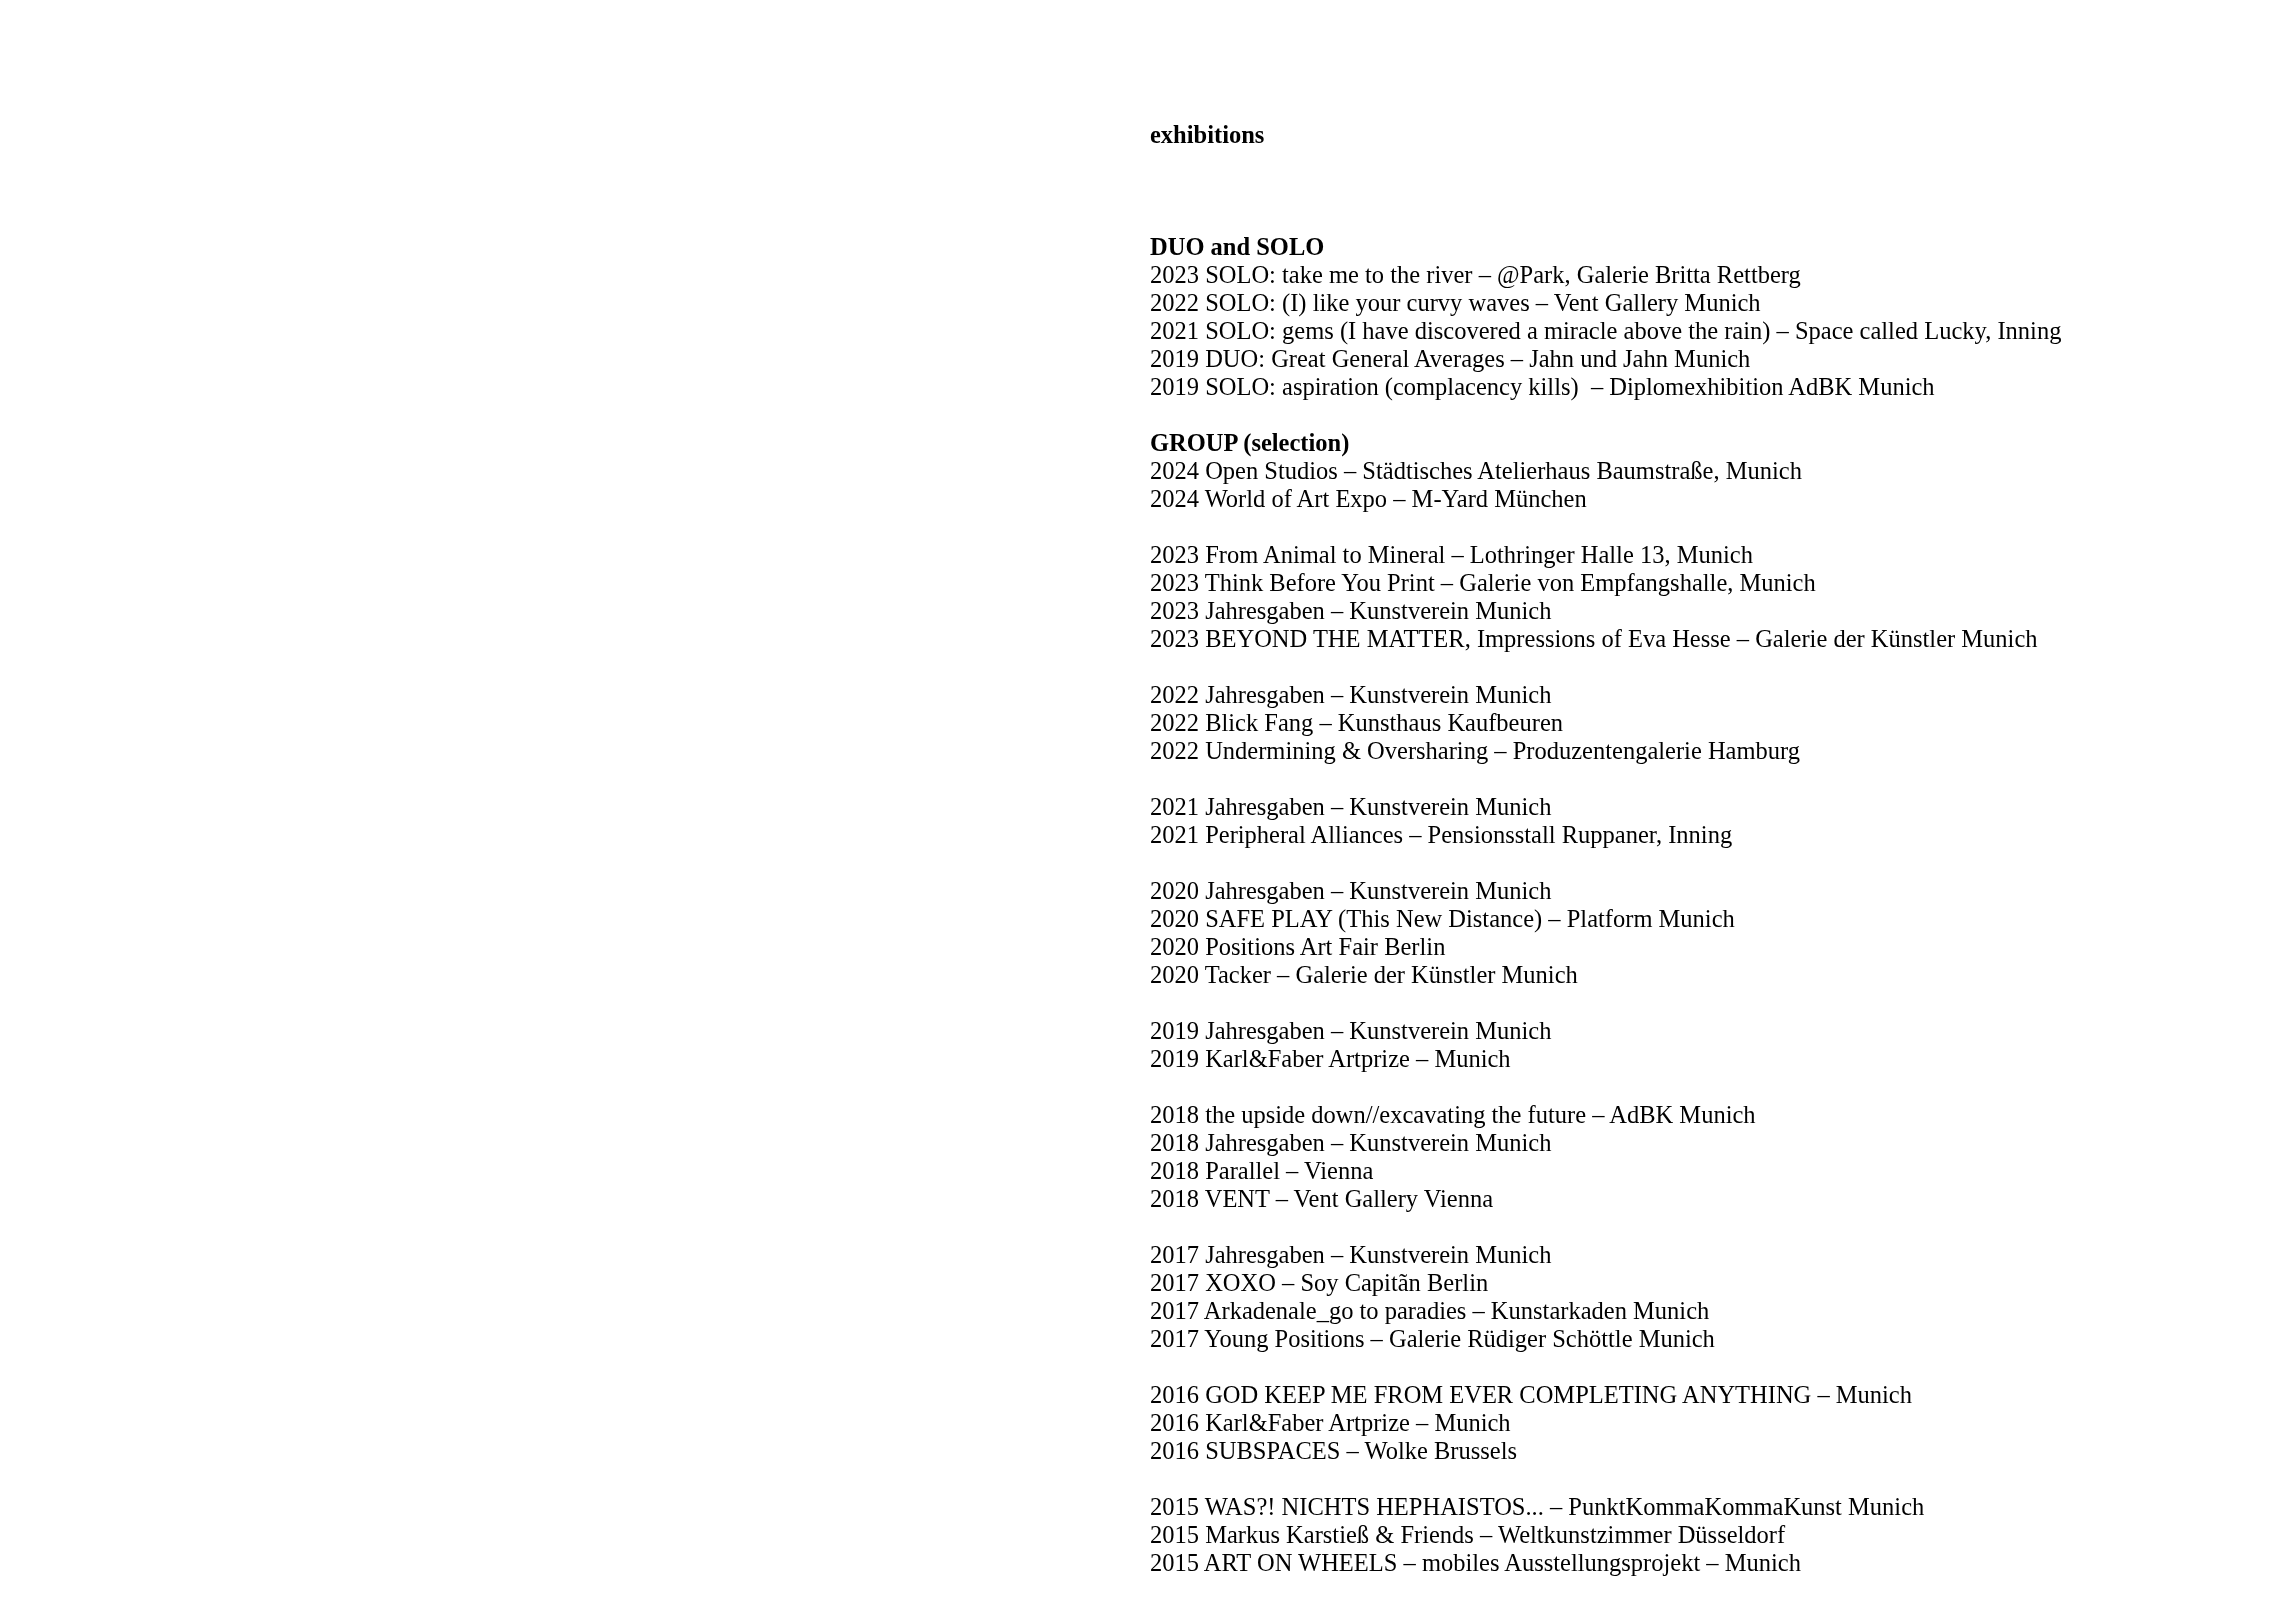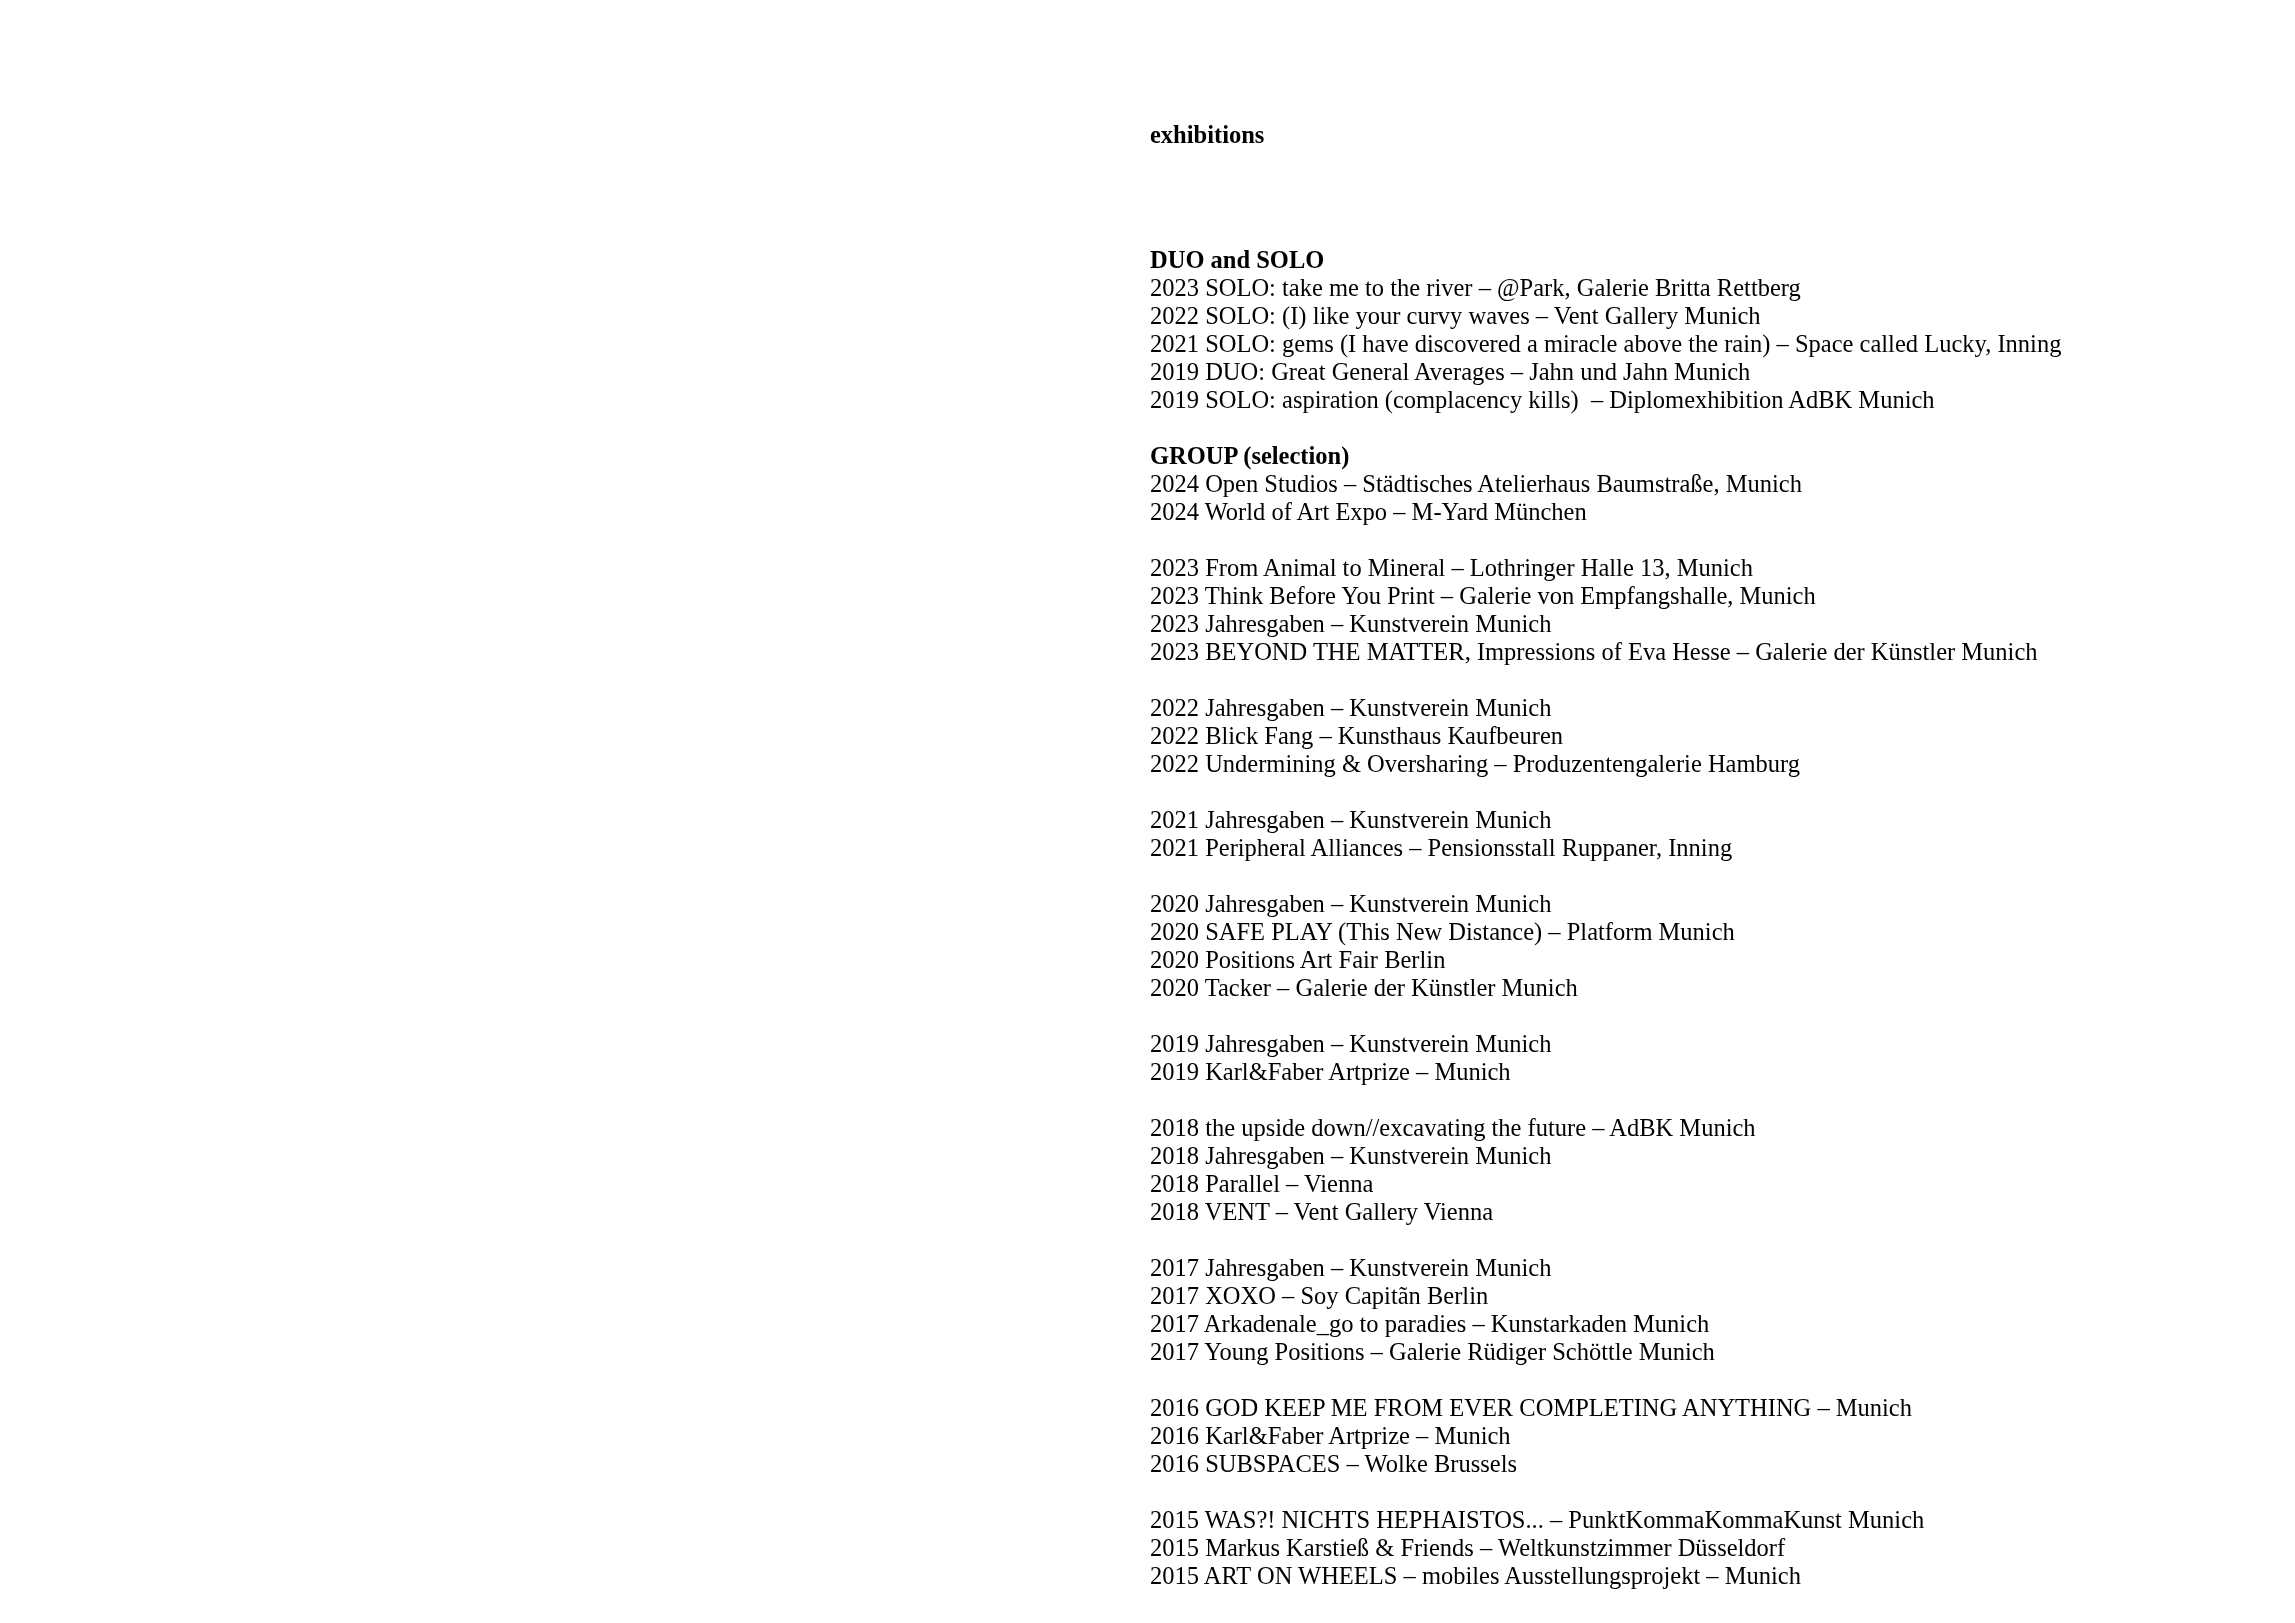--- a/index.html
+++ b/index.html
@@ -16,21 +16,21 @@
     left: 1150px;
     top: 65px;
     color: #000000;
     font-family: "Liberation Serif", serif;
     font-size: 24.5px;
     line-height: 28px;
     white-space: pre;
   }
   .title { font-weight: bold; margin-bottom: 28px; }
   .heading { font-weight: bold; }
-  .section { margin-bottom: 28px; margin-top: 13px; }
+  .section { margin-bottom: 28px; }
   .group + .group { margin-top: 28px; }
   .bold { font-weight: normal; }
 </style>
 </head>
 <body>
 
 <div class="page">
   <div class="content">
     <div class="title">exhibitions</div>
     <div id="sections"><div class="section"><div class="heading">DUO and SOLO</div><div class="group"><div class="line"><span>2023 SOLO: take me to the river – @Park, Galerie Britta Rettberg</span></div><div class="line"><span>2022 SOLO: (I) like your curvy waves – Vent Gallery Munich</span></div><div class="line"><span>2021 SOLO: gems (I have discovered a miracle above the rain) – Space called Lucky, Inning</span></div><div class="line"><span>2019 DUO: Great General Averages – Jahn und Jahn Munich</span></div><div class="line"><span>2019 SOLO: aspiration (complacency kills)  – Diplomexhibition AdBK Munich</span></div></div></div><div class="section"><div class="heading">GROUP (selection)</div><div class="group"><div class="line"><span class="bold">2024</span><span> Open Studios – Städtisches Atelierhaus Baumstraße, Munich</span></div><div class="line"><span>2024 World of Art Expo – M-Yard München</span></div></div><div class="group"><div class="line"><span class="bold">2023</span><span> From Animal to Mineral – Lothringer Halle 13, Munich</span></div><div class="line"><span>2023 Think Before You Print – Galerie von Empfangshalle, Munich</span></div><div class="line"><span>2023 Jahresgaben – Kunstverein Munich</span></div><div class="line"><span>2023 BEYOND THE MATTER, Impressions of Eva Hesse – Galerie der Künstler Munich</span></div></div><div class="group"><div class="line"><span class="bold">2022</span><span> Jahresgaben – Kunstverein Munich</span></div><div class="line"><span>2022 Blick Fang – Kunsthaus Kaufbeuren</span></div><div class="line"><span>2022 Undermining &amp; Oversharing – Produzentengalerie Hamburg</span></div></div><div class="group"><div class="line"><span class="bold">2021</span><span> Jahresgaben – Kunstverein Munich</span></div><div class="line"><span>2021 Peripheral Alliances – Pensionsstall Ruppaner, Inning</span></div></div><div class="group"><div class="line"><span class="bold">2020</span><span> Jahresgaben – Kunstverein Munich</span></div><div class="line"><span>2020 SAFE PLAY (This New Distance) – Platform Munich</span></div><div class="line"><span>2020 Positions Art Fair Berlin</span></div><div class="line"><span>2020 Tacker – Galerie der Künstler Munich</span></div></div><div class="group"><div class="line"><span class="bold">2019</span><span> Jahresgaben – Kunstverein Munich</span></div><div class="line"><span>2019 Karl&amp;Faber Artprize – Munich</span></div></div><div class="group"><div class="line"><span class="bold">2018</span><span> the upside down//excavating the future – AdBK Munich</span></div><div class="line"><span>2018 Jahresgaben – Kunstverein Munich</span></div><div class="line"><span>2018 Parallel – Vienna</span></div><div class="line"><span>2018 VENT – Vent Gallery Vienna</span></div></div><div class="group"><div class="line"><span class="bold">2017</span><span> Jahresgaben – Kunstverein Munich</span></div><div class="line"><span>2017 XOXO – Soy Capitãn Berlin</span></div><div class="line"><span>2017 Arkadenale_go to paradies – Kunstarkaden Munich</span></div><div class="line"><span>2017 Young Positions – Galerie Rüdiger Schöttle Munich</span></div></div><div class="group"><div class="line"><span class="bold">2016</span><span> GOD KEEP ME FROM EVER COMPLETING ANYTHING – Munich</span></div><div class="line"><span>2016 Karl&amp;Faber Artprize – Munich</span></div><div class="line"><span>2016 SUBSPACES – Wolke Brussels</span></div></div><div class="group"><div class="line"><span class="bold">2015</span><span> WAS?! NICHTS HEPHAISTOS... – PunktKommaKommaKunst Munich</span></div><div class="line"><span>2015 Markus Karstieß &amp; Friends – Weltkunstzimmer Düsseldorf</span></div><div class="line"><span>2015 ART ON WHEELS – mobiles Ausstellungsprojekt – Munich</span></div></div></div></div>

